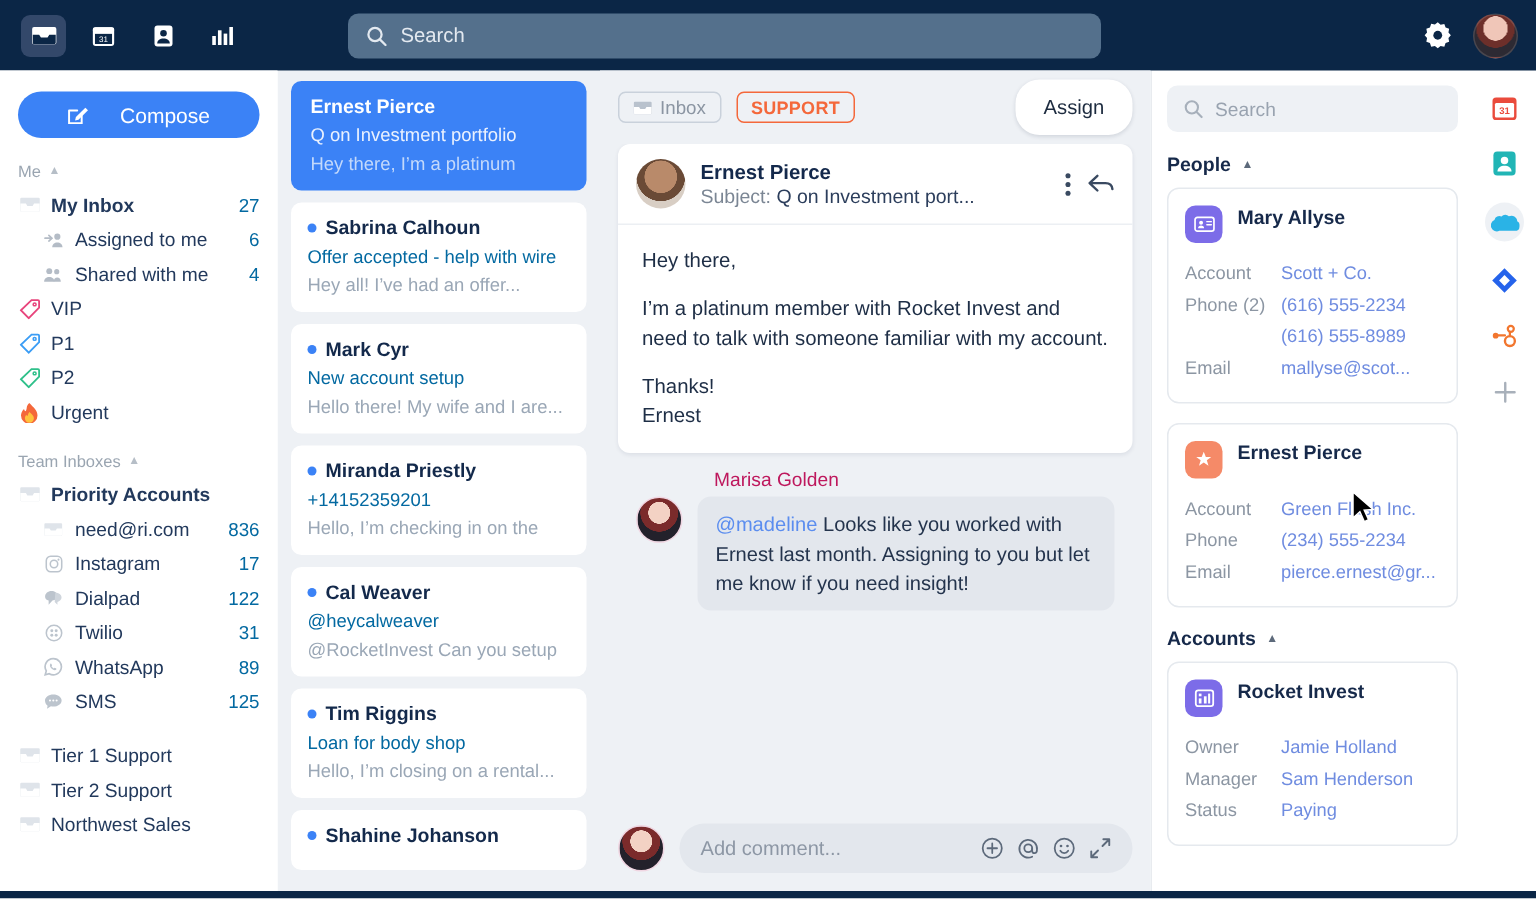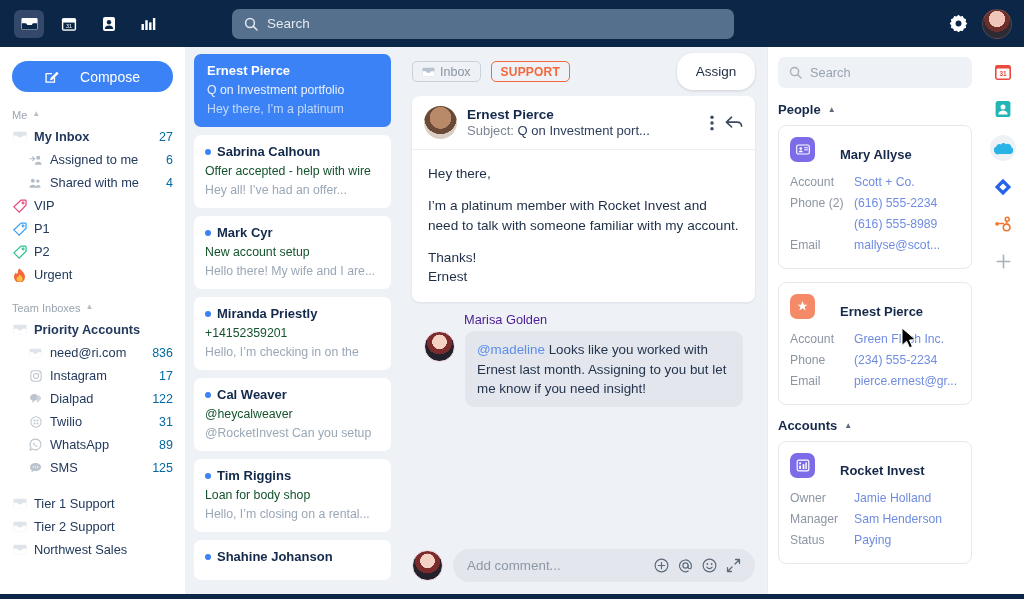--- a/index.html
+++ b/index.html
@@ -71,21 +71,21 @@
     width: 215px; flex: 0 0 215px; background: #eef1f5; padding: 7px 9px 0 9px;
     overflow: hidden;
   }
   .conv {
     background: #ffffff; border-radius: 7px; padding: 9px 11px 11px 11px;
     margin-bottom: 8px; cursor: pointer;
   }
   .conv.sel { background: #3b82f6; padding-left: 13px; }
   .conv .name { font-size: 13px; font-weight: 700; color: #13294b; display: flex; align-items: center; gap: 6px; }
   .conv .dot { width: 6px; height: 6px; border-radius: 50%; background: #3b82f6; flex: 0 0 6px; }
-  .conv .subj { font-size: 12.3px; color: #14532d; margin-top: 5px; white-space: nowrap; overflow: hidden; }
+  .conv .subj { font-size: 12.3px; color: #0369a1; margin-top: 5px; white-space: nowrap; overflow: hidden; }
   .conv .prev { font-size: 12.3px; color: #9aa7b6; margin-top: 5px; white-space: nowrap; overflow: hidden; }
   .conv.sel .name { color: #ffffff; }
   .conv.sel .subj { color: #eaf1fe; }
   .conv.sel .prev { color: #c3d9fb; }
 
   
   .main { flex: 1; background: #eef1f5; display: flex; flex-direction: column; min-width: 0; position: relative; }
   .main-head { height: 49px; display: flex; align-items: center; padding: 0 12px; gap: 10px; }
   .chip {
     height: 21px; border-radius: 5px; display: flex; align-items: center; gap: 5px;
@@ -107,21 +107,21 @@
   }
   .msg-head .who { font-size: 13.6px; font-weight: 700; color: #14294c; }
   .msg-head .sub { font-size: 13px; color: #7b8694; margin-top: 1px; }
   .msg-head .sub b { color: #2c3e5c; font-weight: 400; }
   .head-actions { margin-left: auto; display: flex; align-items: center; gap: 11px; color: #3a4a61; }
   .msg-body { padding: 14px 16px 16px 16px; font-size: 13.6px; color: #1e2e46; line-height: 1.42; }
   .msg-body p { margin-bottom: 13px; }
   .msg-body p:last-child { margin-bottom: 0; }
 
   .comment-block { padding: 10px 12px 0 12px; }
-  .comment-author { font-size: 12.8px; color: #4c1d95; margin-left: 40px; margin-bottom: 4px; }
+  .comment-author { font-size: 12.8px; color: #be185d; margin-left: 52px; margin-bottom: 4px; }
   .comment-row { display: flex; gap: 10px; align-items: flex-start; }
   .av-marisa {
     width: 31px; height: 31px; border-radius: 50%; flex: 0 0 31px;
     background: radial-gradient(circle at 50% 34%, #f3d2c4 0 30%, #7b2b2b 31% 52%, #23212b 53% 100%);
     border: 1px solid #f0d6e2;
   }
   .bubble {
     background: #e3e7ed; border-radius: 9px; padding: 9px 12px; font-size: 13.4px;
     color: #24344d; line-height: 1.42; max-width: 278px;
   }
@@ -146,21 +146,21 @@
   }
   .r-search .ph { font-size: 12.8px; color: #99a3b0; }
   .r-sec {
     display: flex; align-items: center; gap: 7px; font-size: 13px; font-weight: 700;
     color: #16294a; margin-bottom: 8px; cursor: pointer;
   }
   .r-sec .caret { font-size: 8px; color: #5d6a7b; }
   .card {
     border: 1px solid #e5e9ee; border-radius: 8px; padding: 11px 11px 12px 11px; margin-bottom: 13px;
   }
-  .card-head { display: flex; align-items: flex-end; gap: 25px; margin-bottom: 10px; }
+  .card-head { display: flex; align-items: flex-start; gap: 10px; margin-bottom: 10px; }
   .card-ic { width: 25px; height: 25px; border-radius: 7px; flex: 0 0 25px; display: flex; align-items: center; justify-content: center; }
   .card-title { font-size: 13px; font-weight: 700; color: #16294a; }
   .kv { display: flex; font-size: 12.2px; line-height: 1.72; }
   .kv .k { width: 64px; flex: 0 0 64px; color: #8c96a3; }
   .kv .v { color: #6f8ce0; white-space: nowrap; overflow: hidden; }
 
   
   .rail {
     width: 42px; flex: 0 0 42px; background: #ffffff; display: flex; flex-direction: column;
     align-items: center; padding-top: 14px; gap: 15px;

